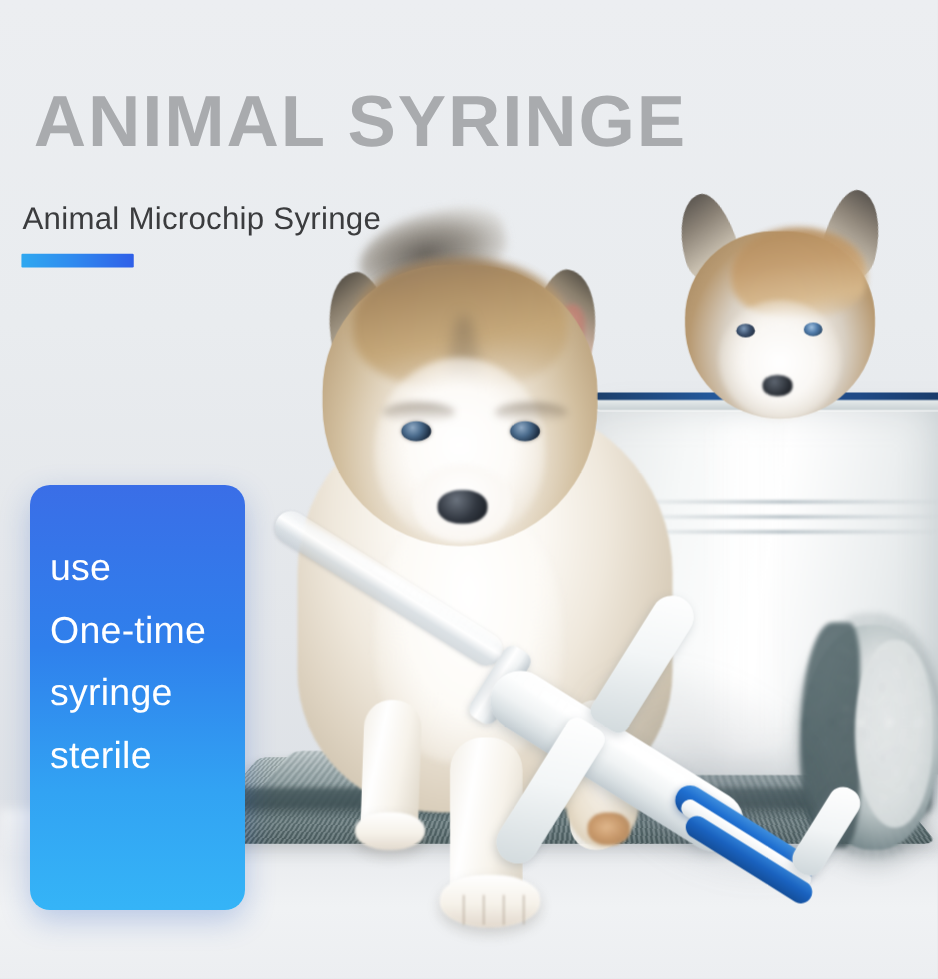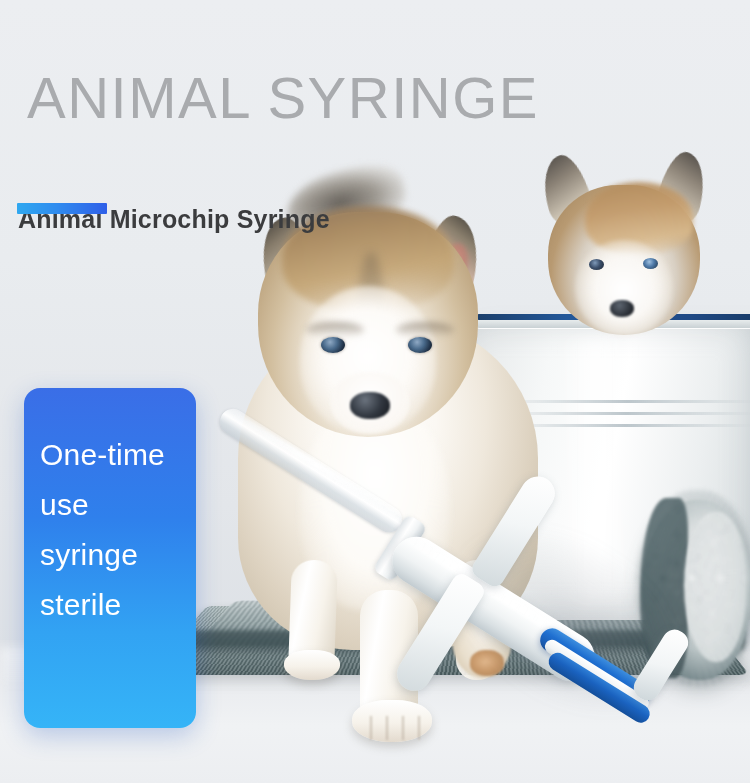--- a/index.html
+++ b/index.html
@@ -347,27 +347,27 @@
   }
   .syr-shadow{
     position:absolute; left:232px; top:150px; width:250px; height:160px;
     background:radial-gradient(ellipse at 50% 50%, rgba(110,120,130,.24) 0%, rgba(110,120,130,0) 70%);
     filter:blur(8px); transform:rotate(32deg);
   }
 
   
   .title{
     position:absolute; left:27px; top:68px;
-    font-size:58px; font-weight:400; letter-spacing:1.5px;
+    font-size:58px; font-weight:700; letter-spacing:1.5px;
     color:#a9abae; line-height:1.05; white-space:nowrap;
   }
   .subtitle{
     position:absolute; left:18px; top:161px;
-    font-size:25px; font-weight:700; letter-spacing:.2px;
-    color:#3b3c3e; white-space:nowrap;margin-top:44px;
+    font-size:25px; font-weight:400; letter-spacing:.2px;
+    color:#3b3c3e; white-space:nowrap;
   }
   .accent-bar{
     position:absolute; left:17px; top:203px; width:90px; height:11px;
     background:linear-gradient(90deg,#2fa8f0 0%,#2f8bef 45%,#2f5fe8 100%);
     border-radius:1px;
   }
 
   .feature-card{
     position:absolute; left:24px; top:388px; width:172px; height:340px;
     background:linear-gradient(180deg,#3a6ee7 0%,#2f80ec 38%,#32a3f3 72%,#35b4f7 100%);
@@ -461,20 +461,20 @@
     </div>
 
   </div>
 
   <div class="title">ANIMAL SYRINGE</div>
   <div class="subtitle">Animal Microchip Syringe</div>
   <div class="accent-bar"></div>
 
   <div class="feature-card">
     <div class="feature-text">
+      <div>use</div>
       <div>One-time</div>
-      <div>use</div>
       <div>syringe</div>
       <div>sterile</div>
     </div>
   </div>
 
 </div>
 
 </body></html>

